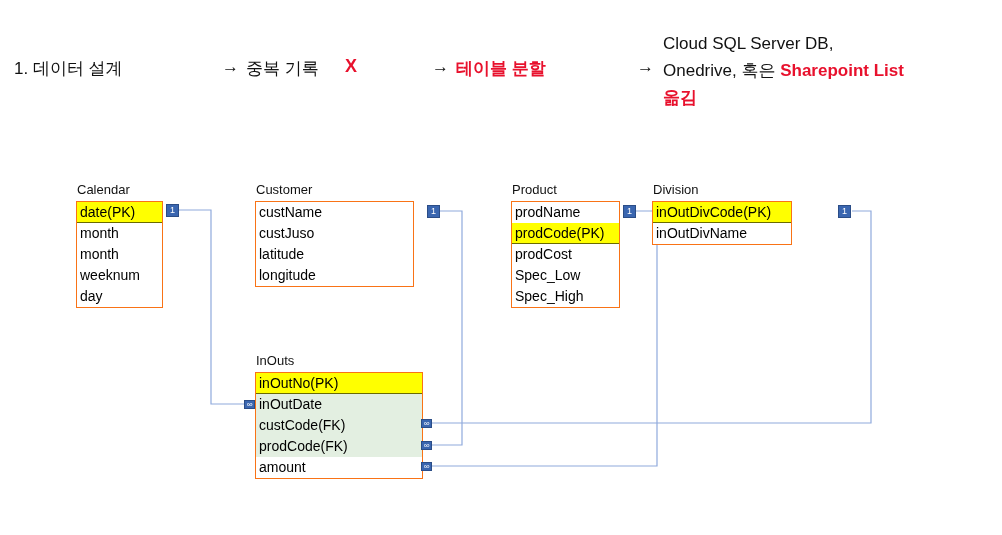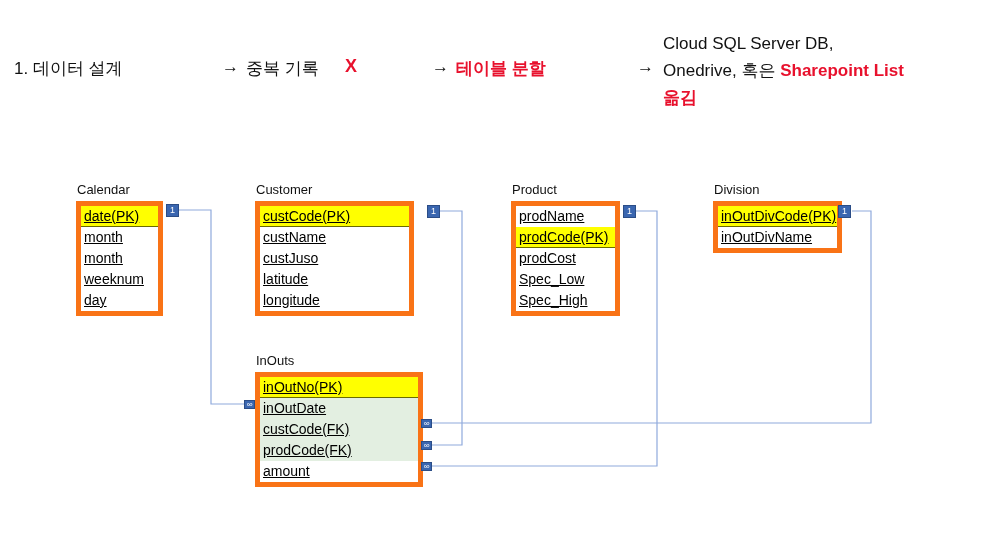--- a/index.html
+++ b/index.html
@@ -42,24 +42,23 @@
   .entity { position: absolute; }
   .entity-title {
     position: absolute;
     left: 1px;
     top: -19px;
     font-size: 13px;
     color: #111111;
     white-space: nowrap;
   }
   .entity-box {
-    border: 5px solid #f97316;
+    border: 1px solid #f97316;
     background: #ffffff;
     box-sizing: border-box;
-    text-decoration: underline;
   }
   .field {
     font-size: 14px;
     line-height: 21px;
     height: 21px;
     padding: 0 3px;
     box-sizing: border-box;
     white-space: nowrap;
     overflow: hidden;
   }
@@ -126,42 +125,41 @@
       <div class="field plain">month</div>
       <div class="field plain">weeknum</div>
       <div class="field plain">day</div>
     </div>
   </div>
   <div class="badge badge-one" style="left:166px; top:204px;">1</div>
 
   <div class="entity" id="ent-customer" style="left:255px; top:201px; width:159px;">
     <div class="entity-title">Customer</div>
     <div class="entity-box">
-      <div class="field pk">custCode(PK)</div>
       <div class="field plain">custName</div>
       <div class="field plain">custJuso</div>
       <div class="field plain">latitude</div>
       <div class="field plain">longitude</div>
     </div>
   </div>
   <div class="badge badge-one" style="left:427px; top:205px;">1</div>
 
   <div class="entity" id="ent-product" style="left:511px; top:201px; width:109px;">
     <div class="entity-title">Product</div>
     <div class="entity-box">
       <div class="field plain">prodName</div>
       <div class="field pk">prodCode(PK)</div>
       <div class="field plain">prodCost</div>
       <div class="field plain">Spec_Low</div>
       <div class="field plain">Spec_High</div>
     </div>
   </div>
   <div class="badge badge-one" style="left:623px; top:205px;">1</div>
 
-  <div class="entity" id="ent-division" style="left:713px; top:201px; width:129px;">
+  <div class="entity" id="ent-division" style="left:652px; top:201px; width:140px;">
     <div class="entity-title">Division</div>
     <div class="entity-box">
       <div class="field pk">inOutDivCode(PK)</div>
       <div class="field plain">inOutDivName</div>
     </div>
   </div>
   <div class="badge badge-one" style="left:838px; top:205px;">1</div>
 
   <div class="entity" id="ent-inouts" style="left:255px; top:372px; width:168px;">
     <div class="entity-title">InOuts</div>

